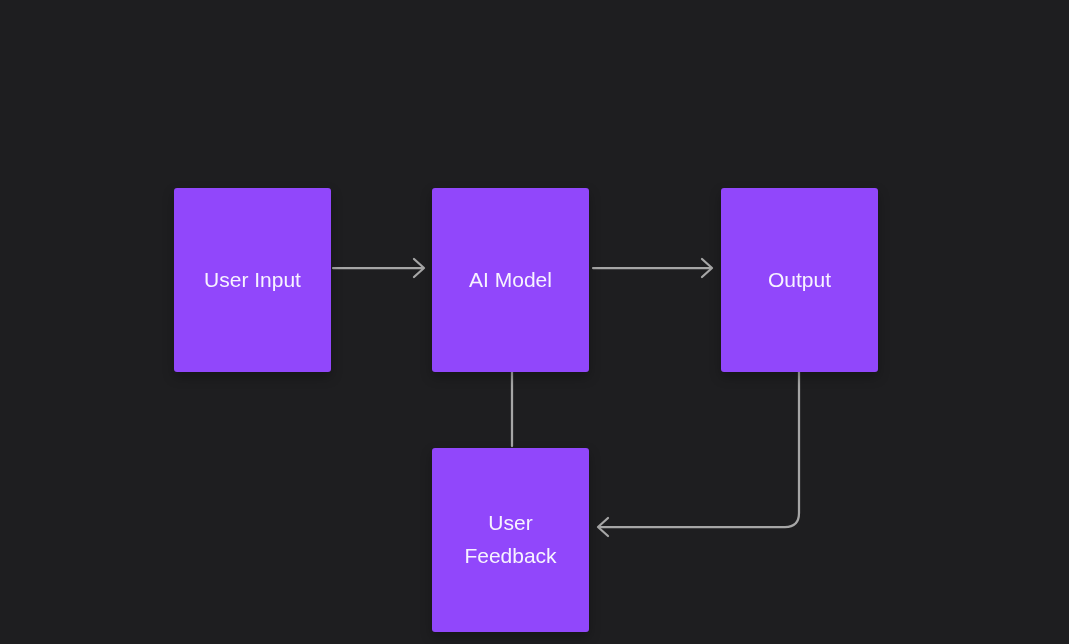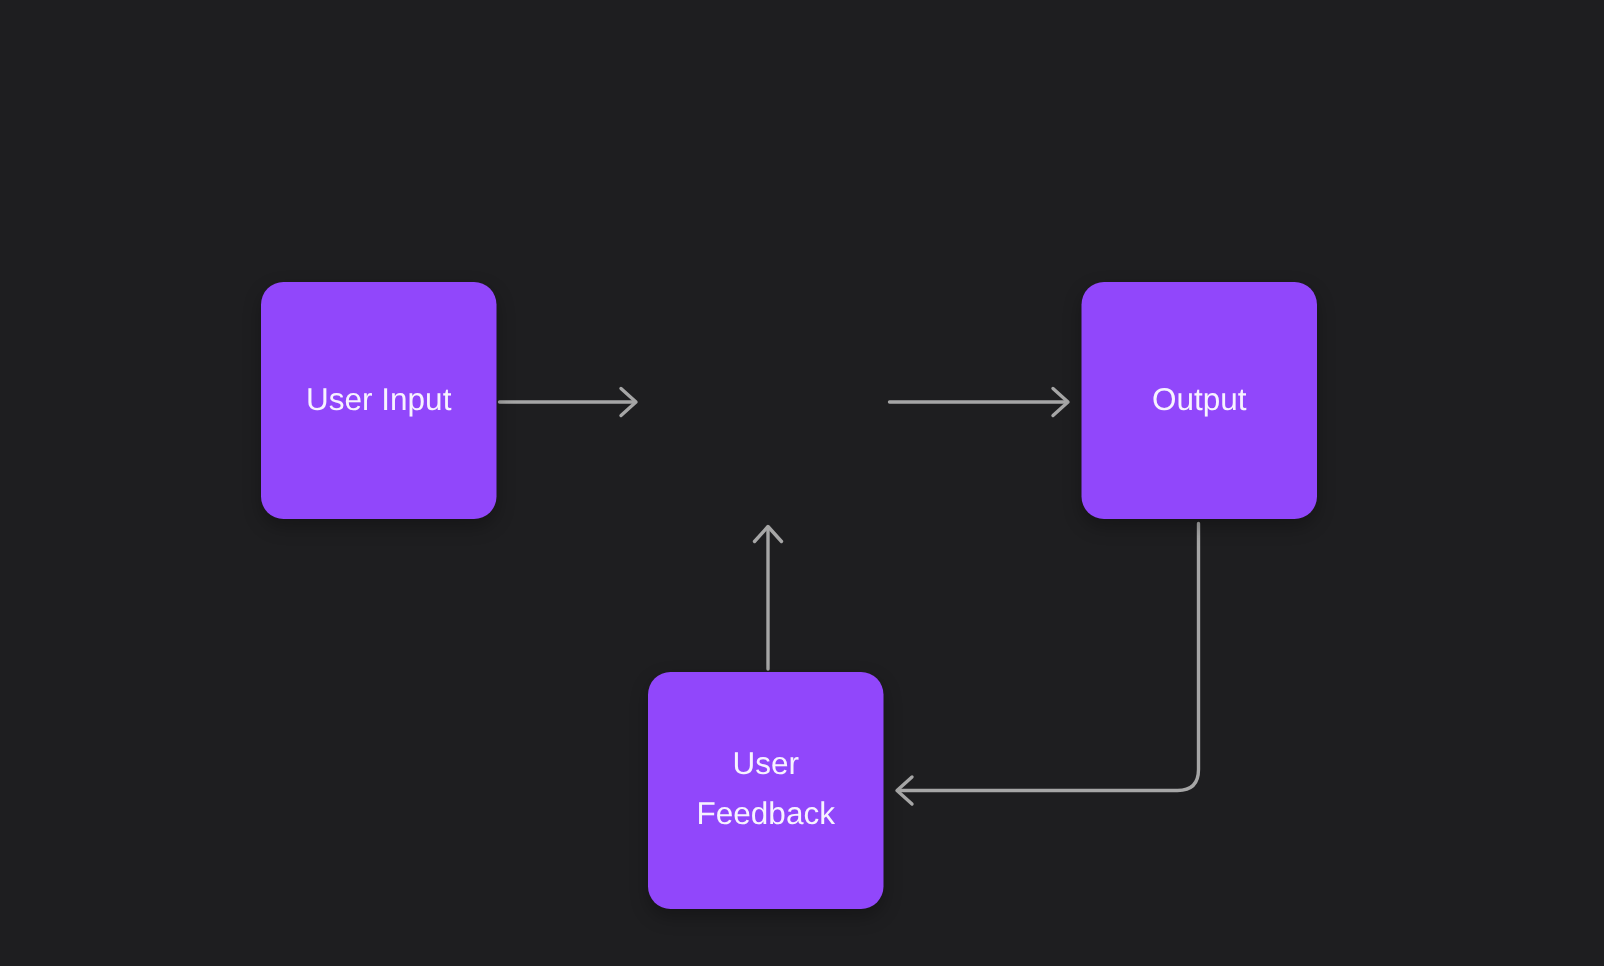--- a/index.html
+++ b/index.html
@@ -22,22 +22,22 @@
     width: 100%;
     text-align: center;
     font-size: 56px;
     font-weight: 700;
     letter-spacing: -0.5px;
     color: var(--title-text, #fafafa);
   }
   .node {
     position: absolute;
     width: 157px;
-    height: 158px;
-    border-radius: 15px;
+    height: 184px;
+    border-radius: 3px;
     background: var(--node-fill, #9147fb);
     color: var(--node-text, #f7f3ff);
     display: flex;
     align-items: center;
     justify-content: center;
     text-align: center;
     font-size: 21px;
     line-height: 1.55;
     padding: 0 20px;
     box-sizing: border-box;
@@ -81,20 +81,23 @@
     <path d="M608 518 L598 527 L608 536"></path>
 
     <path d="M512 446 L512 353"></path>
     <path d="M503 361 L512 351 L521 361"></path>
   </svg>
 
   <div class="node node-user-input">
     <span>User Input</span>
   </div>
 
+  <div class="node node-ai-model">
+    <span>AI Model</span>
+  </div>
 
   <div class="node node-output">
     <span>Output</span>
   </div>
 
   <div class="node node-user-feedback">
     <span>User Feedback</span>
   </div>
 
 </div>

